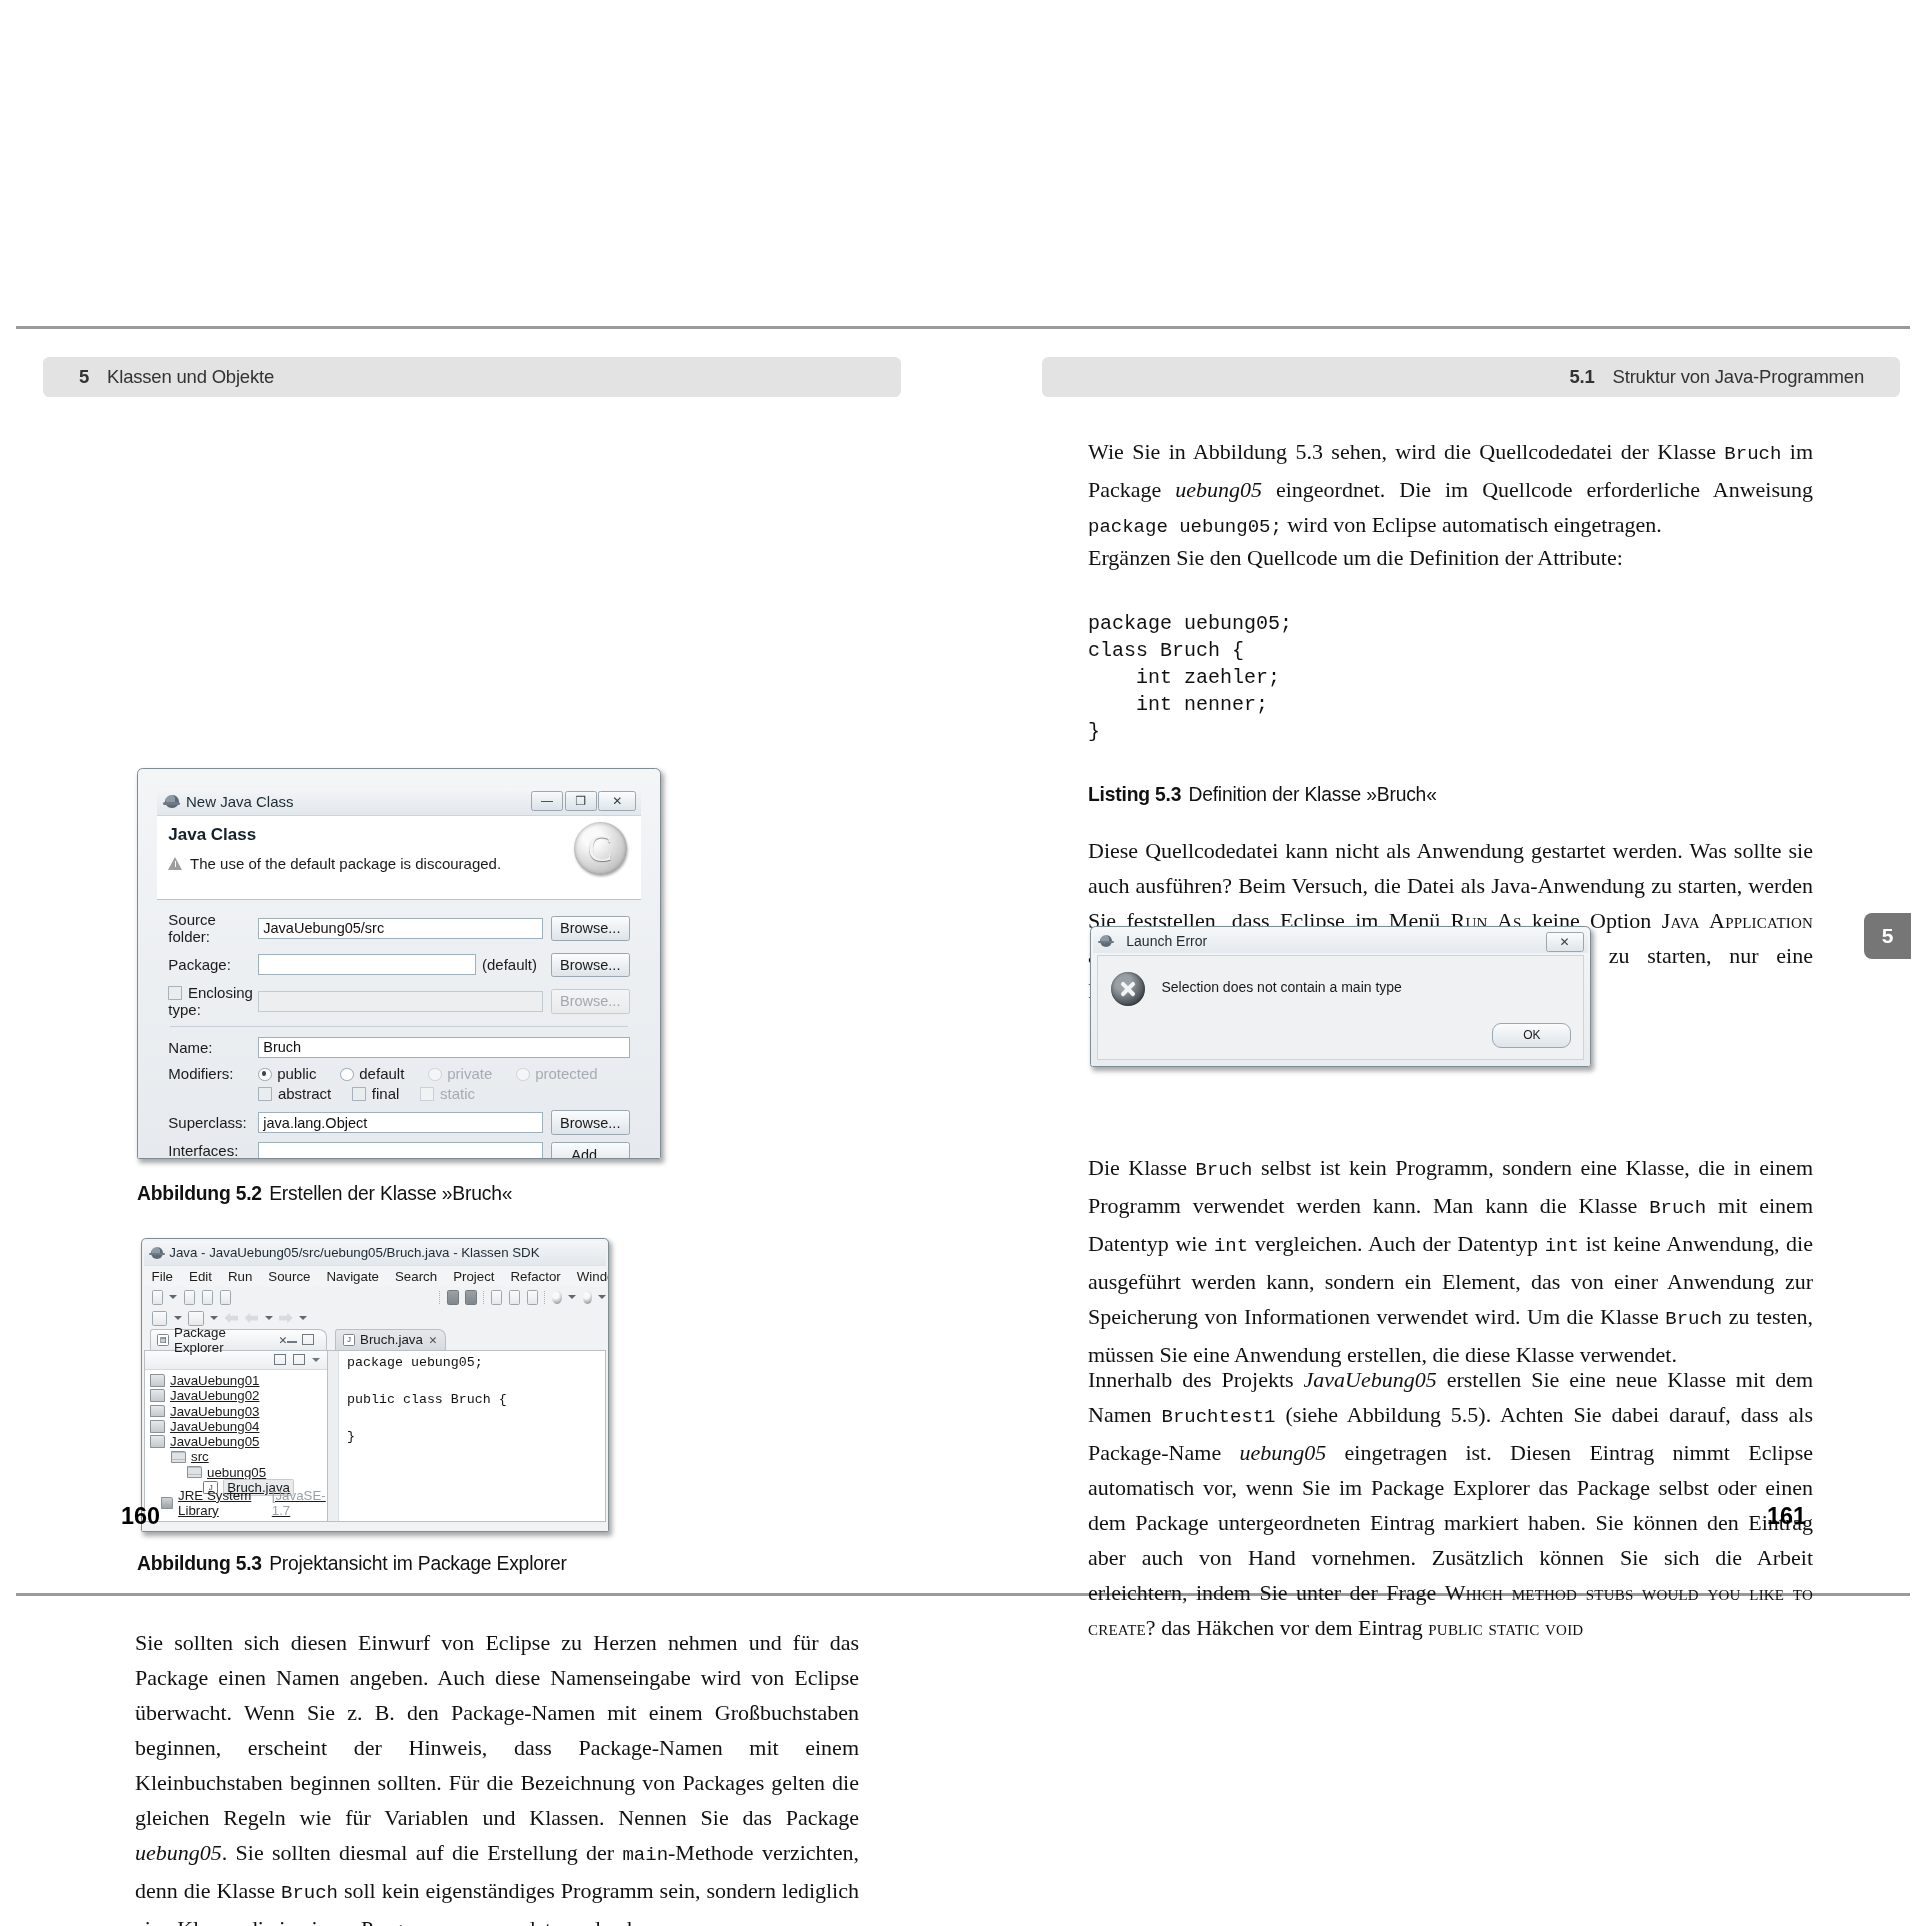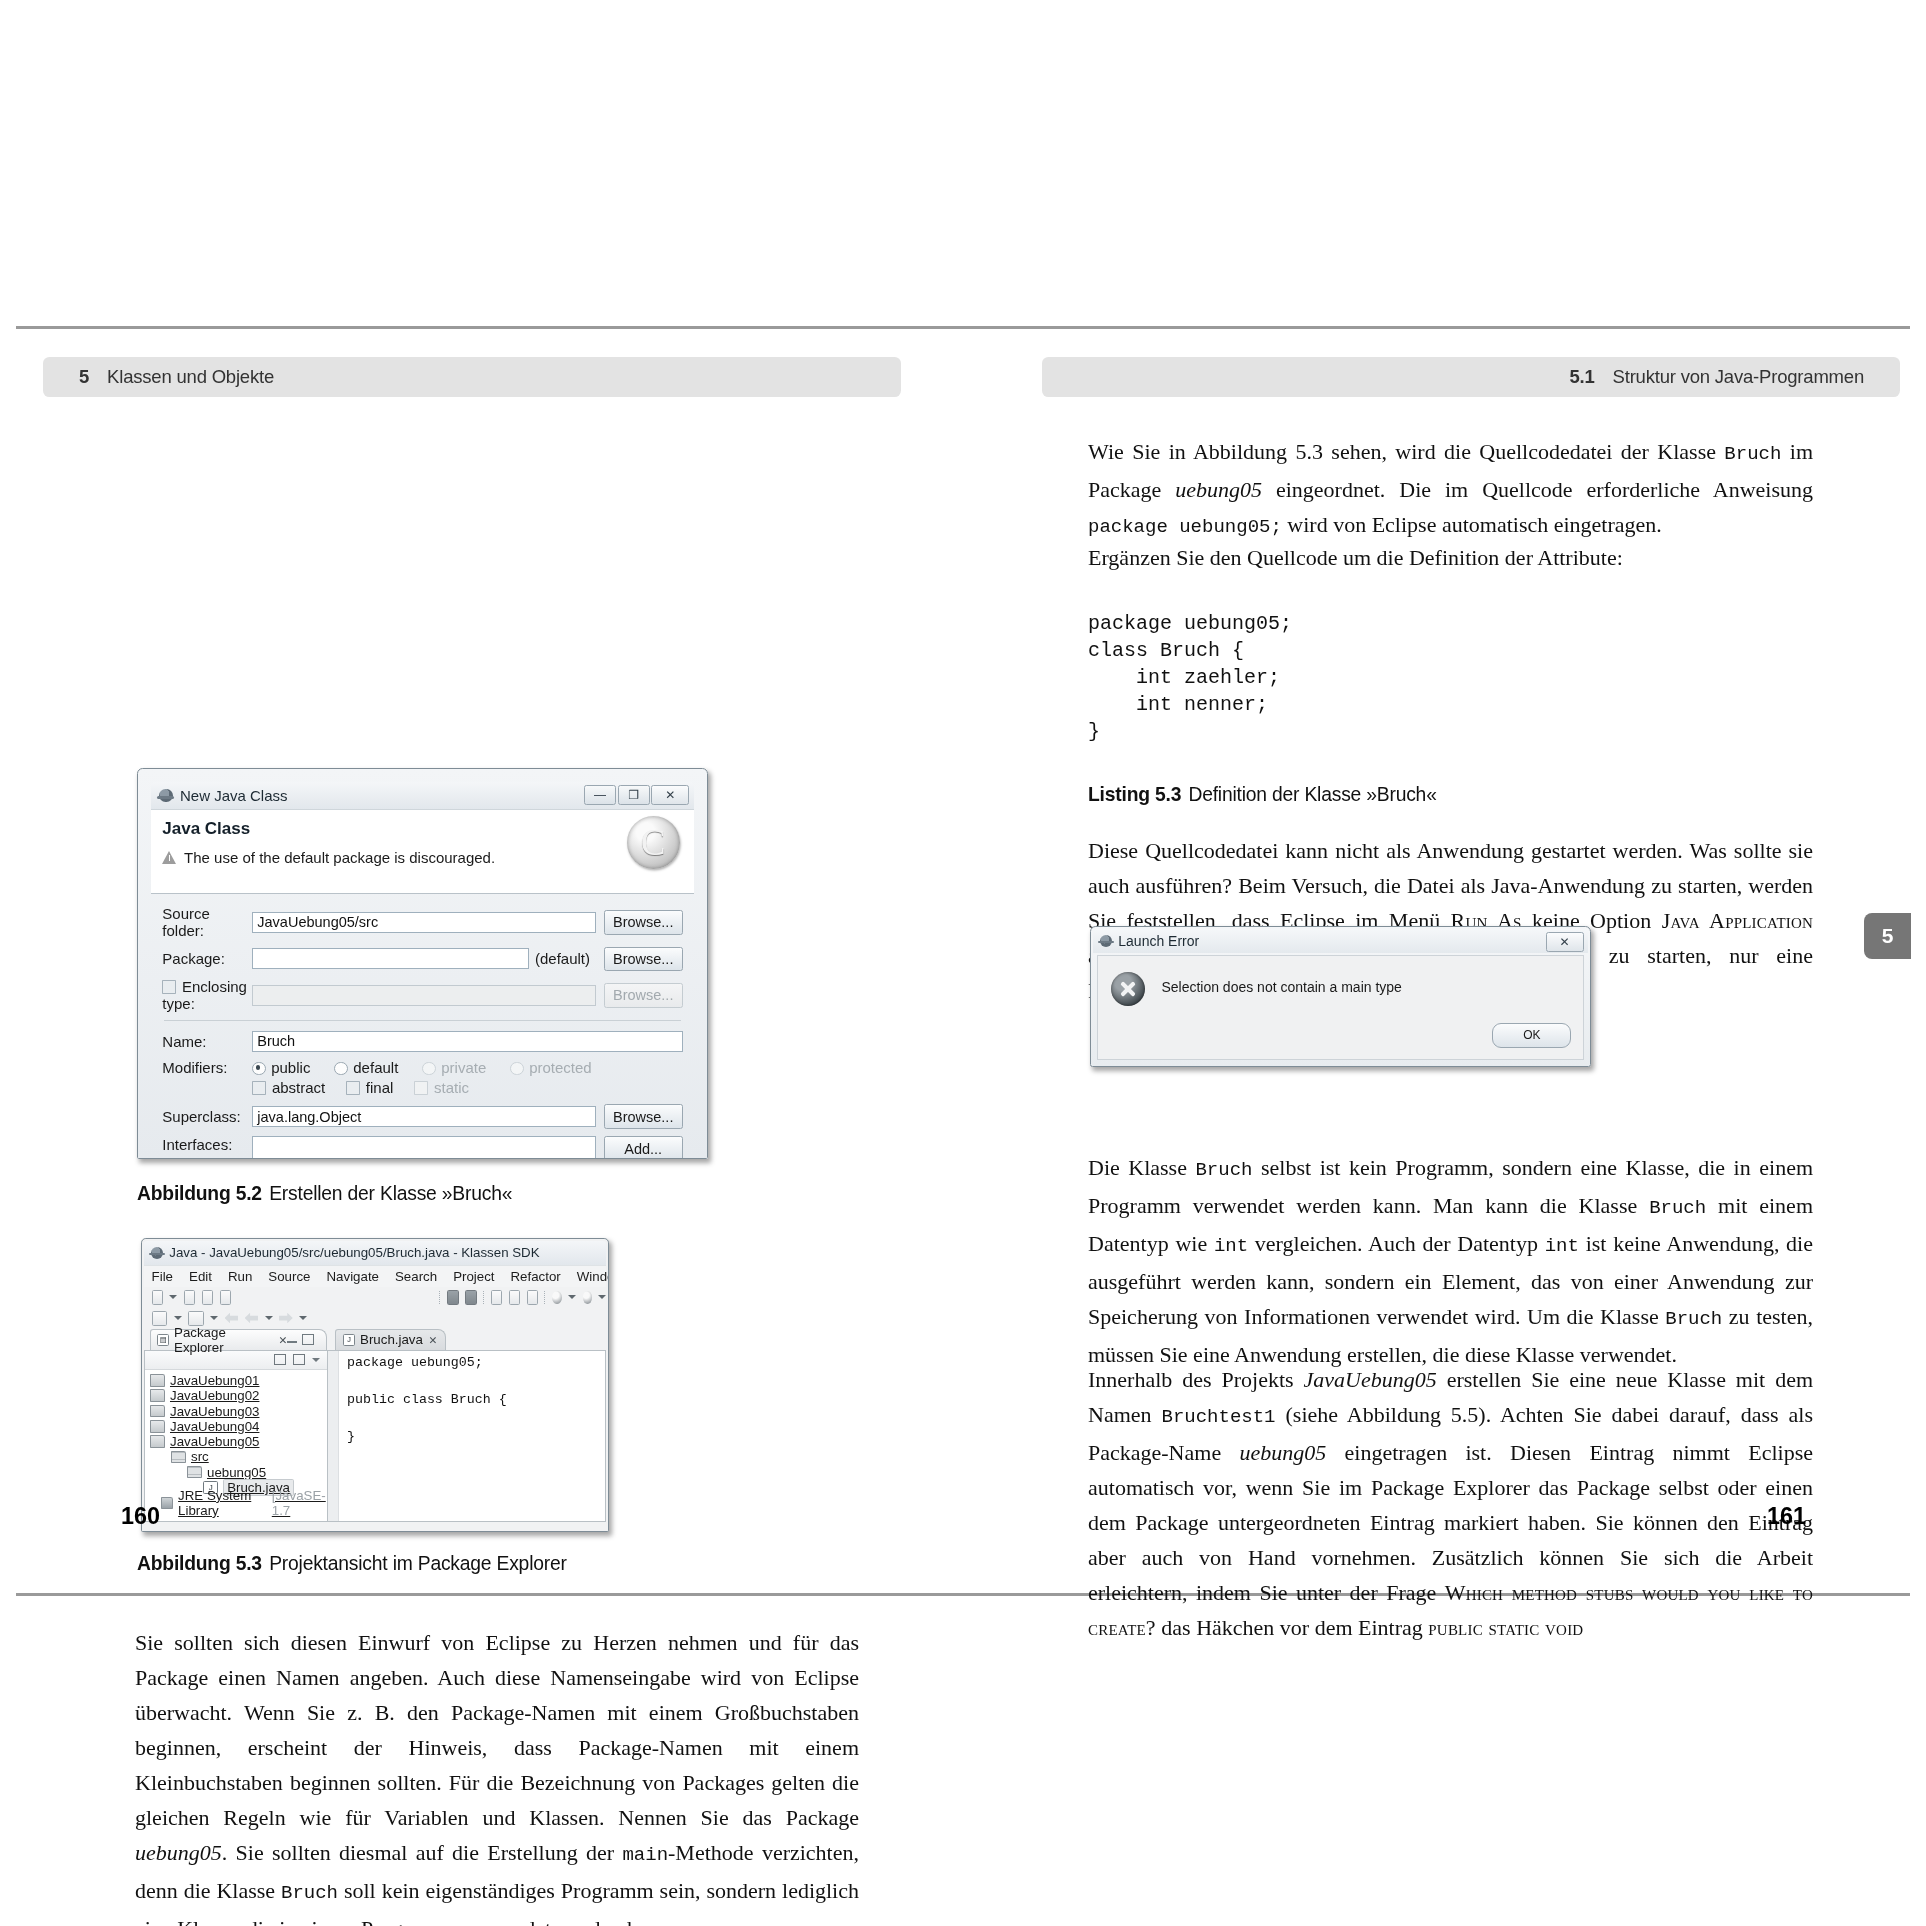--- a/index.html
+++ b/index.html
@@ -117,25 +117,25 @@
   .shot{
     position:absolute;
     box-sizing:border-box;
     background:#f0f0f0;
     font-family:"Liberation Sans", sans-serif;
     color:#1a1a1a;
     box-shadow:2.4px 3.2px 5.6px rgba(0,0,0,0.35);
     overflow:hidden;
   }
   .njc{
-    left:121px; top:439px; width:571px; height:391px;
+    left:121px; top:439px; width:524px; height:391px;
     border:1.6px solid #7e8c96;
     border-radius:5.6px 5.6px 1.6px 1.6px;
     background:linear-gradient(#f3f5f7,#e6eaee);
-    padding:13px;
+    padding:19px;
   }
   .njc-titlebar{
     height:27px;
     background:linear-gradient(#f4f6f8,#e2e7ec);
     display:flex;align-items:center;
     position:relative;
     border-radius:4px 4px 0 0;
   }
   .njc-ticon{
     width:13.7px;height:13.7px;margin:0 7.3px 0 8px;
@@ -371,21 +371,21 @@
     left:1074px; top:923px; width:501px; height:141px;
     border:1.6px solid #7e8c96;
     border-radius:5.6px 5.6px 2.4px 2.4px;
     background:linear-gradient(#f4f6f8,#e8ecef);
     padding:1.6px;
   }
   .lerr-titlebar{
     height:24px;background:linear-gradient(#f5f7f9,#e4e9ed);
     display:flex;align-items:center;position:relative;border-radius:4px 4px 0 0;
   }
-  .lerr-title{ font-size:14px; color:#1d2a33; }
+  .lerr-title{ font-size:14px; color:#1d2a33;margin-left:8px; }
   .lerr-inner{
     margin:2.4px 4.8px 4.8px 4.8px;height:103px;background:#f0f1f2;
     border:0.8px solid #cdd3d8;position:relative;
   }
   .errico{
     position:absolute;left:13px;top:16px;width:34px;height:34px;border-radius:50%;
     background:radial-gradient(circle at 35% 30%, #9aa1a6 0 25%, #3f474c 75%, #20262a 100%);
     box-shadow:inset 0 0 3.2px rgba(0,0,0,.5);
   }
   .errico:before,.errico:after{

